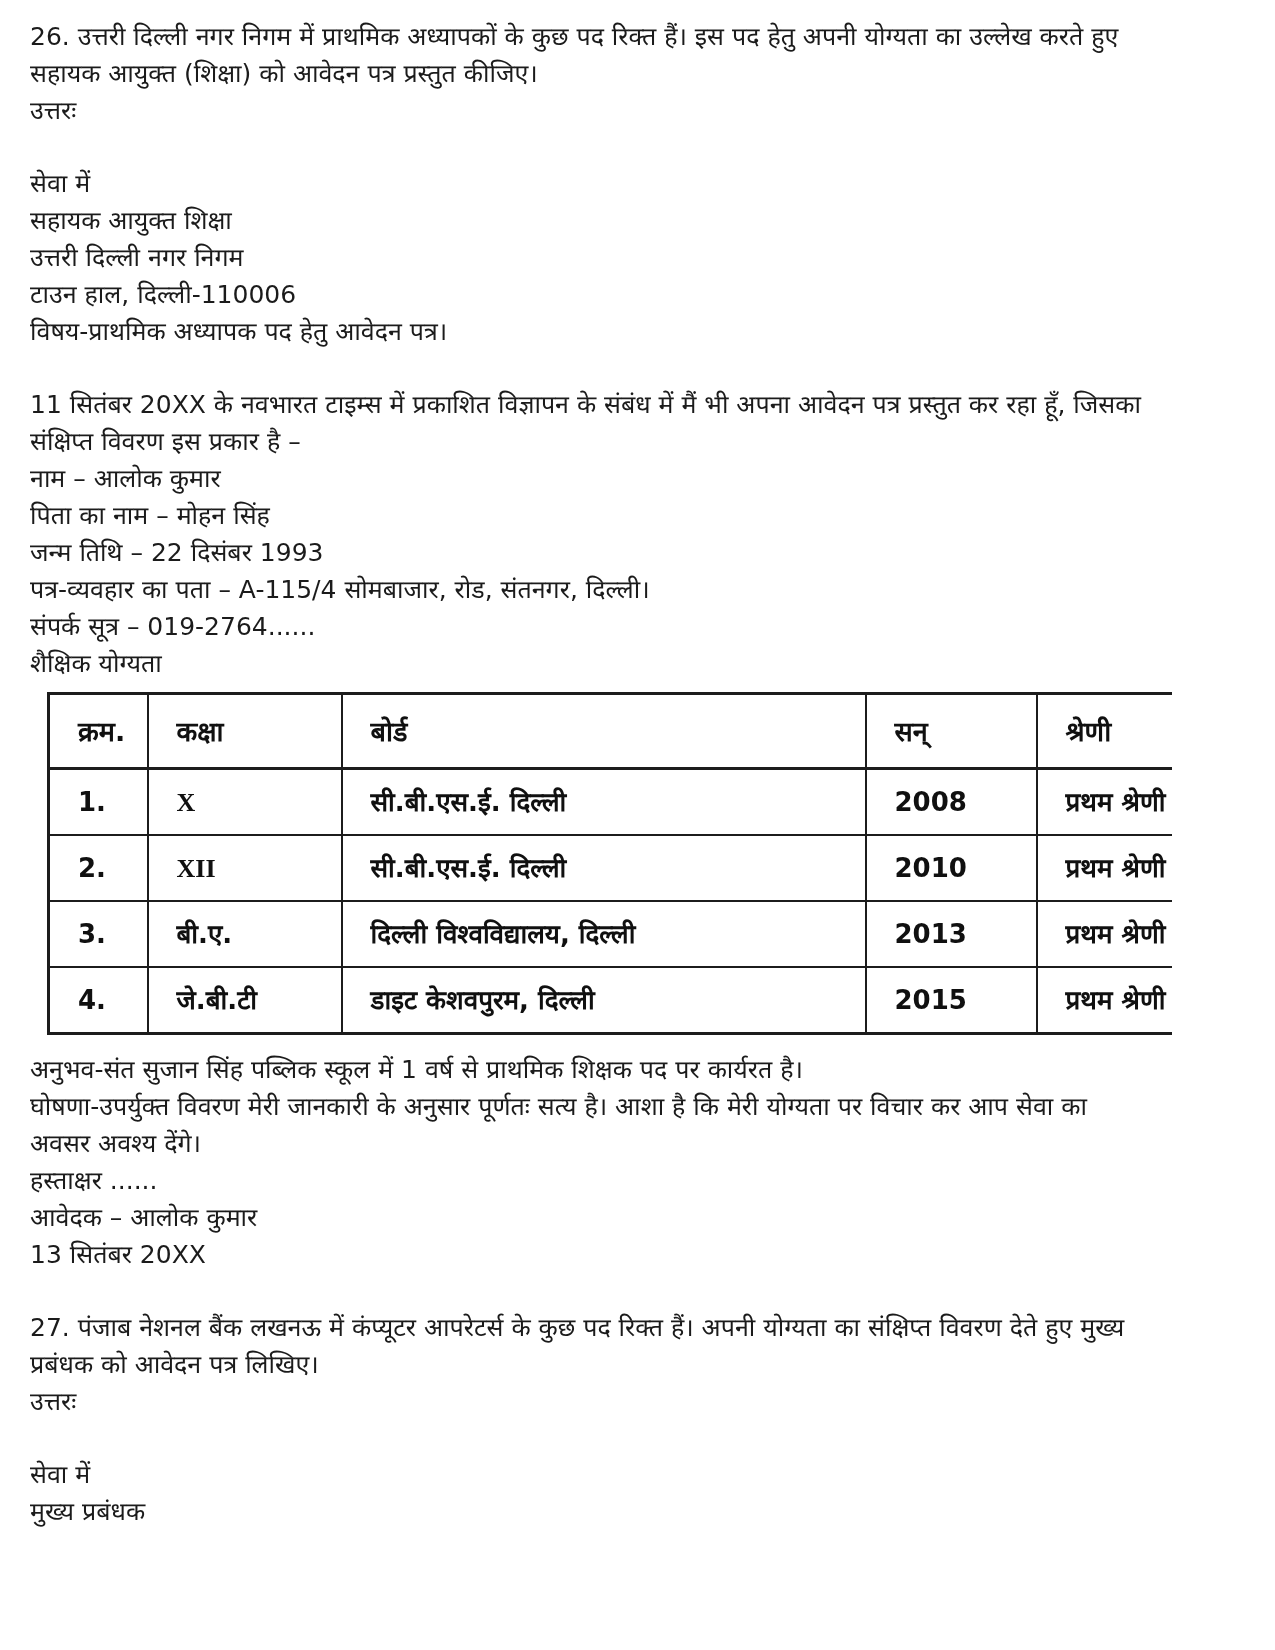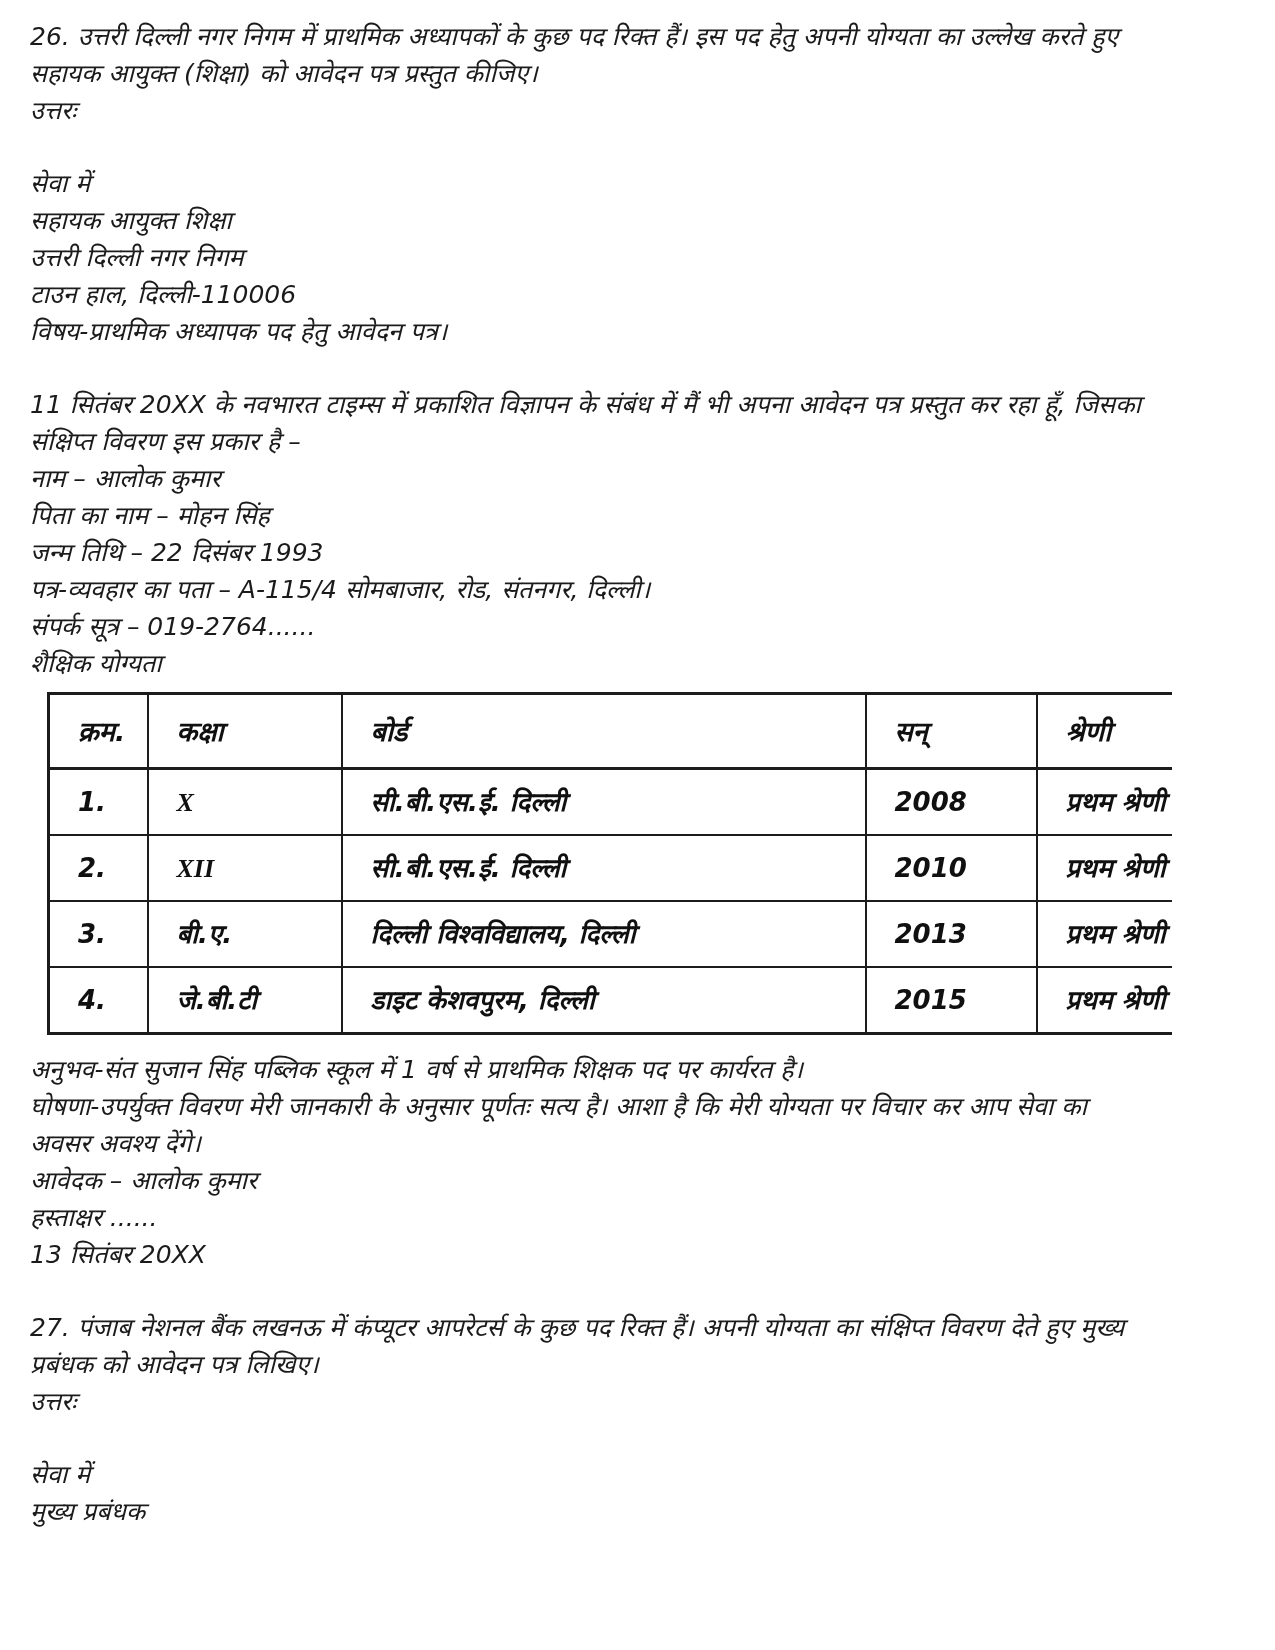--- a/index.html
+++ b/index.html
@@ -11,21 +11,20 @@
     width: 1172px;
     height: 1650px;
     box-sizing: border-box;
     background: #ffffff;
     color: #1b1b1b;
     font-family: "DejaVu Sans", "Liberation Sans", sans-serif;
     font-size: 25px;
     line-height: 37px;
     padding: 18px 30px 0 30px;
     overflow: hidden;
-    font-style: italic;
   }
   .line { margin: 0; }
   .gap { margin-top: 36px; }
 
   .qual-table {
     border-collapse: collapse;
     table-layout: fixed;
     width: 1190px;
     margin: 10px 0 16px 17px;
     border: 3px solid #1c1c1c;
@@ -123,22 +122,22 @@
           <td>डाइट  केशवपुरम,  दिल्ली</td>
           <td>2015</td>
           <td>प्रथम  श्रेणी</td>
         </tr>
       </tbody>
     </table>
 
     <p class="line">अनुभव-संत सुजान सिंह पब्लिक स्कूल में 1 वर्ष से प्राथमिक शिक्षक पद पर कार्यरत है।</p>
     <p class="line">घोषणा-उपर्युक्त विवरण मेरी जानकारी के अनुसार पूर्णतः सत्य है। आशा है कि मेरी योग्यता पर विचार कर आप सेवा का अवसर अवश्य देंगे।</p>
 
+    <p class="line">हस्ताक्षर ......</p>
     <p class="line">आवेदक – आलोक कुमार</p>
-    <p class="line">हस्ताक्षर ......</p>
     <p class="line">13 सितंबर 20XX</p>
   </section>
 
   <section>
     <p class="line gap">27. पंजाब नेशनल बैंक लखनऊ में कंप्यूटर आपरेटर्स के कुछ पद रिक्त हैं। अपनी योग्यता का संक्षिप्त विवरण देते हुए मुख्य प्रबंधक को आवेदन पत्र लिखिए।</p>
     <p class="line">उत्तरः</p>
 
     <p class="line gap">सेवा में</p>
     <p class="line">मुख्य प्रबंधक</p>
 

